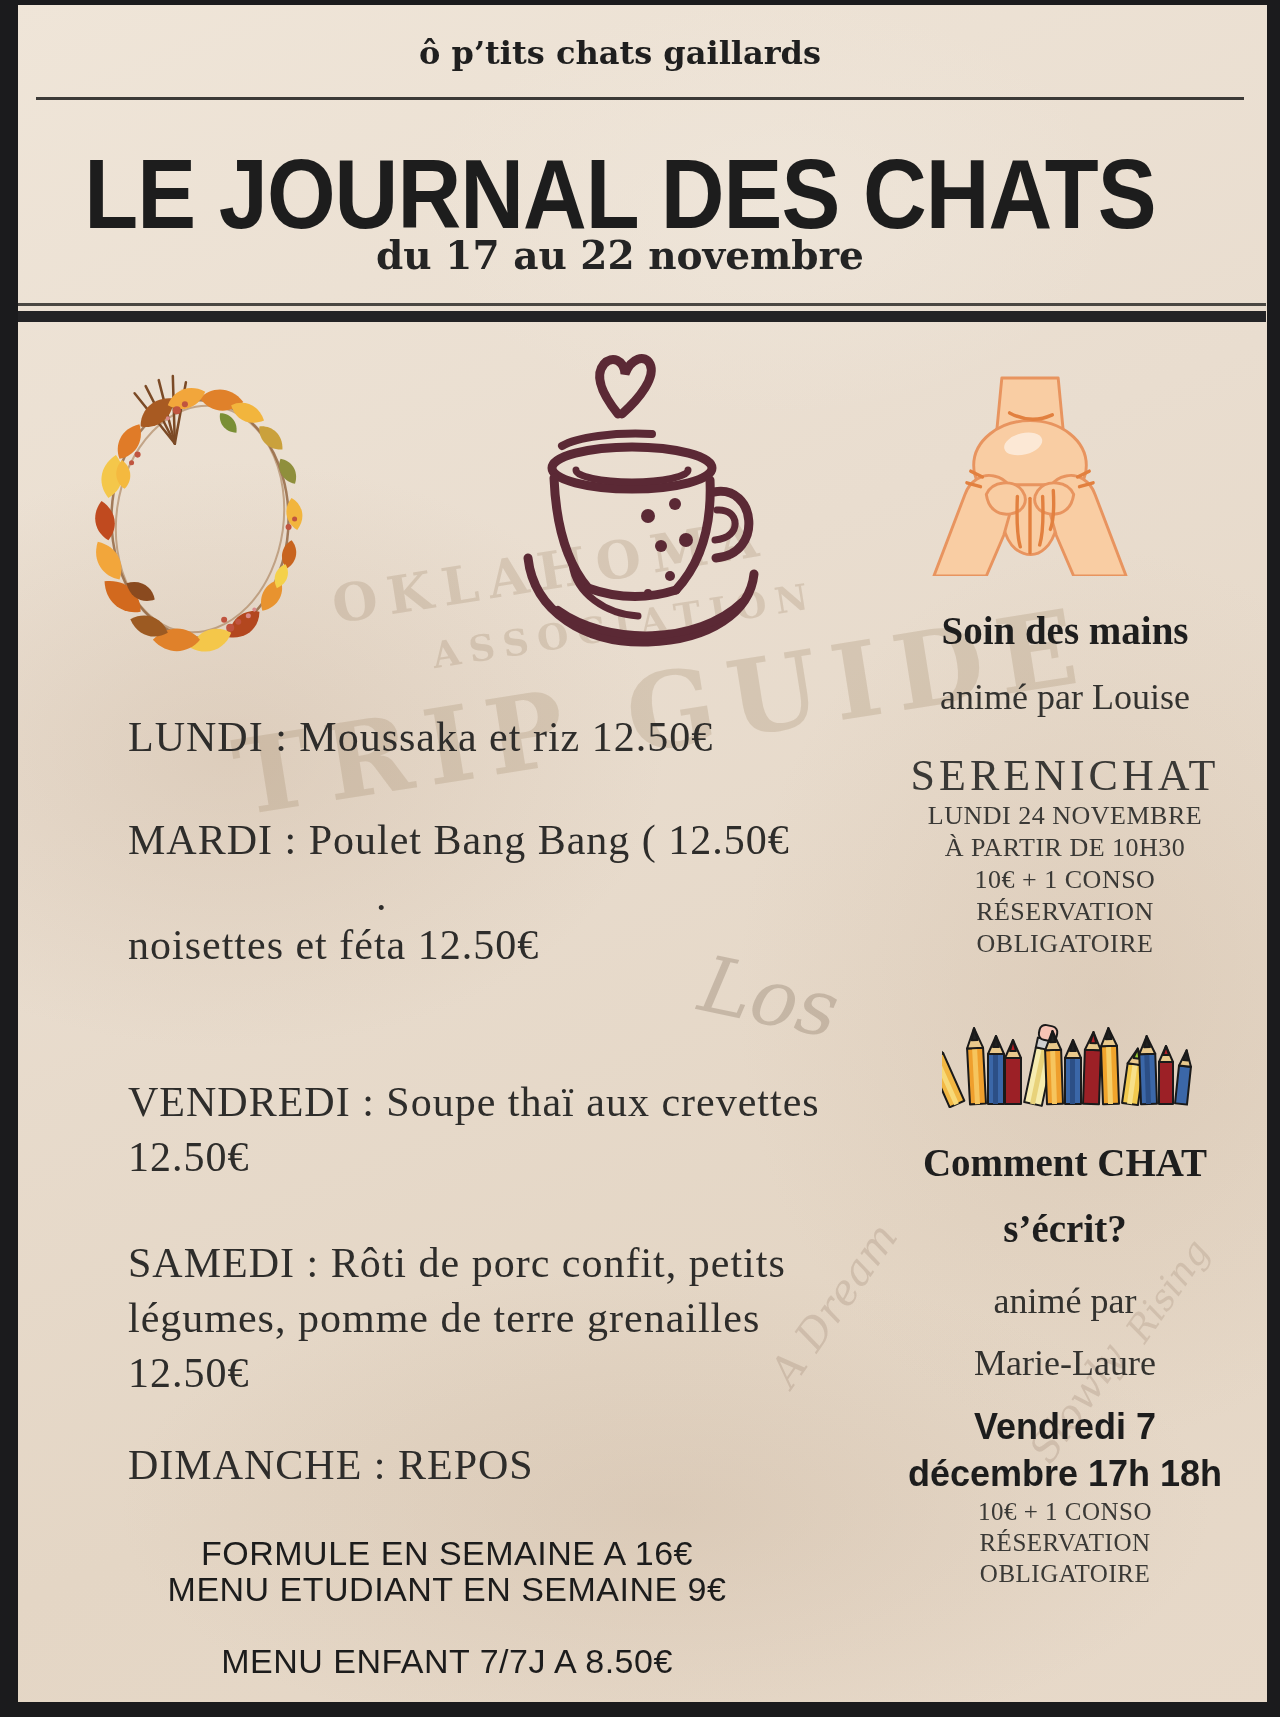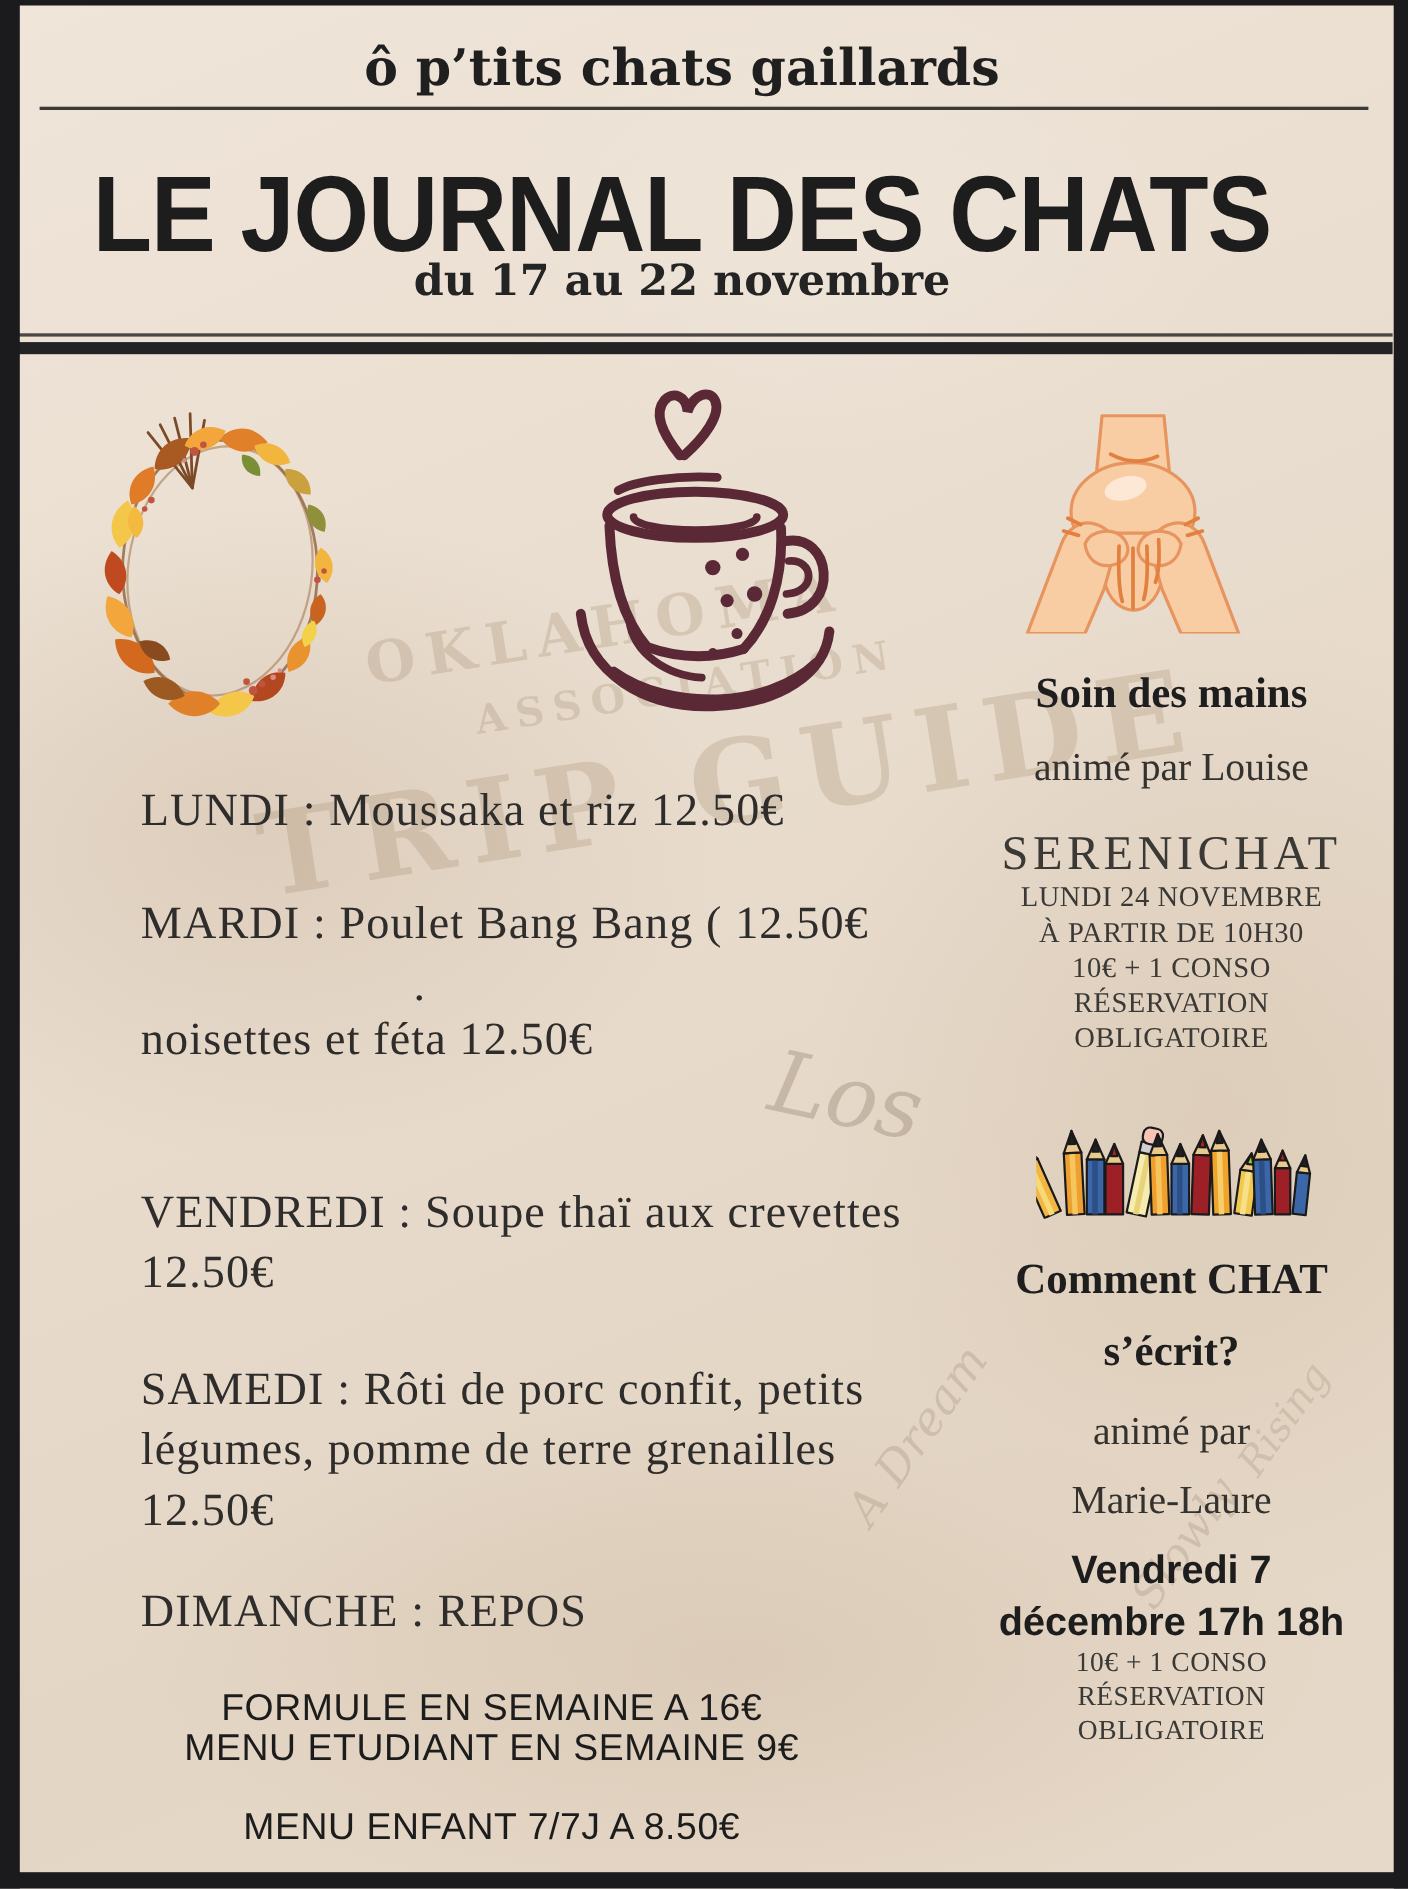--- a/index.html
+++ b/index.html
@@ -24,21 +24,21 @@
       white-space:nowrap;font-weight:700;z-index:1;}
   .wm1{left:330px;top:540px;font-size:52px;letter-spacing:10px;transform:rotate(-9deg);}
   .wm2{left:430px;top:604px;font-size:36px;letter-spacing:9px;transform:rotate(-9deg);}
   .wm3{left:230px;top:650px;font-size:104px;letter-spacing:14px;transform:rotate(-9deg);color:rgba(156,128,95,.24);}
   .wm4{left:700px;top:952px;font-size:78px;font-style:italic;font-weight:400;transform:rotate(12deg);color:rgba(104,82,62,.25);}
   .wm5{left:740px;top:1280px;font-size:42px;font-style:italic;font-weight:400;transform:rotate(-55deg);color:rgba(128,102,78,.20);}
   .wm6{left:1010px;top:1380px;font-size:40px;font-style:italic;font-weight:400;transform:rotate(-55deg);color:rgba(128,102,78,.20);}
   .wm7{left:1110px;top:1270px;font-size:36px;font-style:italic;font-weight:400;transform:rotate(-55deg);color:rgba(128,102,78,.18);}
 
   .hdr{position:absolute;left:0;width:1240px;text-align:center;z-index:5;}
-  .brand{top:34px;font-family:"DejaVu Serif", serif;font-weight:700;font-size:46px;color:#1f1f1f;}
+  .brand{top:34px;font-family:"DejaVu Serif", serif;font-weight:700;font-size:32px;color:#1f1f1f;}
   .rule-thin-top{position:absolute;left:36px;top:97px;width:1208px;height:3px;background:#3c3a37;z-index:5;}
   .main-title{top:138px;font-family:"Liberation Sans", sans-serif;font-weight:700;font-size:98px;
       letter-spacing:-1px;color:#1d1d1d;transform:scaleX(.9);transform-origin:50% 50%;white-space:nowrap;}
   .date-range{top:232px;font-family:"DejaVu Serif", serif;font-weight:700;font-size:39px;color:#242424;}
   .rule2-thin{position:absolute;left:16px;top:303px;width:1250px;height:3px;background:#4a4742;z-index:5;}
   .rule2-thick{position:absolute;left:16px;top:311px;width:1250px;height:11px;background:#232325;z-index:5;}
 
   .icon{position:absolute;z-index:4;}
   .wreath{left:78px;top:358px;}
   .coffee{left:498px;top:350px;}

